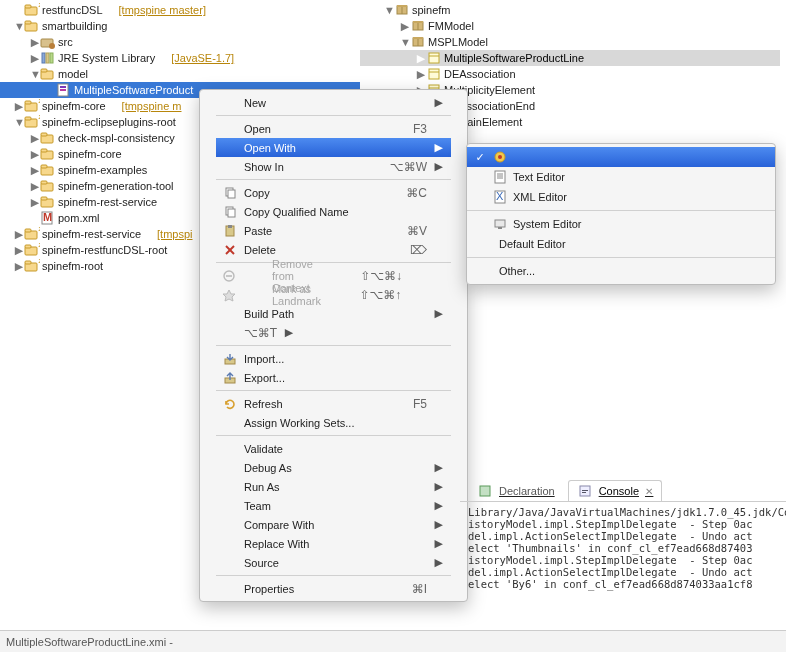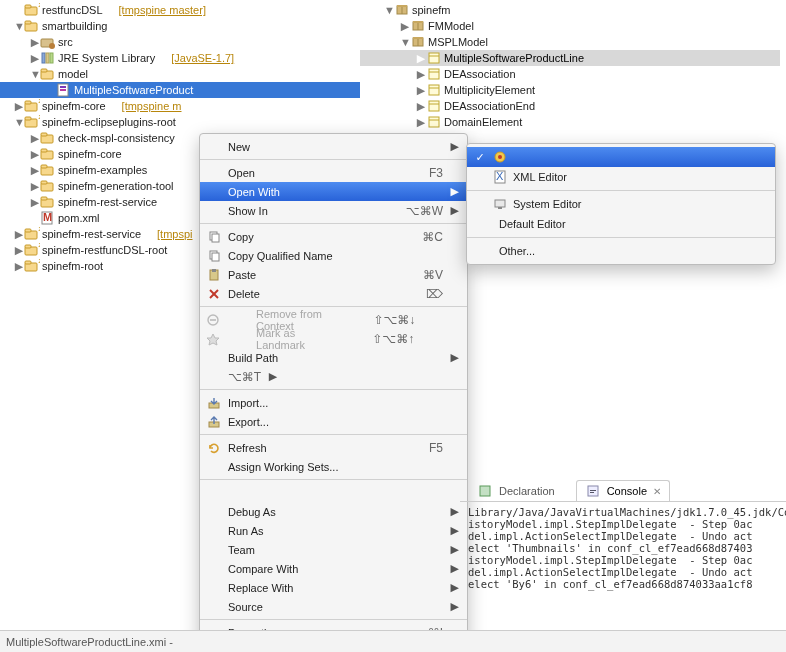--- a/index.html
+++ b/index.html
@@ -9,38 +9,38 @@
   .row.sel { background: #3778d6; color: #fff; }
   .tri { width: 10px; text-align: center; color: #7a7a7a; }
   .row.sel .tri { color: #fff; }
   .ic { width: 16px; height: 16px; display: flex; align-items: center; justify-content: center; margin-right: 2px; }
   .lbl { flex: 0 0 auto; }
   .deco { color: #b8860b; margin-left: 16px; text-decoration: underline; }
 
   .outline { position: absolute; left: 360px; top: 0; width: 420px; padding: 2px 0; }
   .outline .row.sel { background: #d8d8d8; color: #000; }
 
-  .ctx { position: absolute; left: 199px; top: 89px; width: 269px; background: #f5f5f5; border: 1px solid #bcbcbc; border-radius: 4px; box-shadow: 0 6px 18px rgba(0,0,0,0.25); padding: 3px 0; margin-top: 44px; }
+  .ctx { position: absolute; left: 199px; top: 89px; width: 269px; background: #f5f5f5; border: 1px solid #bcbcbc; border-radius: 4px; box-shadow: 0 6px 18px rgba(0,0,0,0.25); padding: 3px 16px; }
   .ctx .mi { display: flex; align-items: center; height: 19px; padding: 0 8px 0 6px; gap: 6px; }
   .ctx .mi.hl { background: linear-gradient(#4d8bf0,#2862d8); color: #fff; }
   .ctx .mi .mlabel { flex: 1 1 auto; }
   .ctx .mi .sc { color: #666; font-size: 12px; }
   .ctx .mi .arr { width: 10px; text-align: right; color: #555; }
   .ctx .mi.hl .arr { color: #fff; }
   .ctx .mi.dis { color: #a7a7a7; gap: 36px; }
   .ctx .mi .mic { width: 16px; height: 16px; display:flex;align-items:center;justify-content:center; }
   .sep { height: 1px; background: #d0d0d0; margin: 3px 0; }
 
   .sub { position: absolute; left: 466px; top: 143px; width: 310px; background: #f5f5f5; border: 1px solid #bcbcbc; border-radius: 4px; box-shadow: 0 6px 18px rgba(0,0,0,0.25); padding: 3px 0; }
   .sub .mi { display: flex; align-items: center; height: 20px; padding: 0 10px 0 6px; gap: 6px; }
   .sub .mi.hl { background: linear-gradient(#4d8bf0,#2862d8); color: #fff; }
   .sub .chk { width: 14px; text-align: center; }
 
   .bottompanel { position: absolute; left: 460px; top: 480px; right: 0; }
-  .tabs { display: flex; align-items: center; gap: 12px; height: 22px; border-bottom: 1px solid #ccc; padding-left: 8px; }
+  .tabs { display: flex; align-items: center; gap: 4px; height: 22px; border-bottom: 1px solid #ccc; padding-left: 8px; text-decoration: underline; }
   .tab { display:flex; align-items:center; gap:4px; padding: 2px 8px; border: 1px solid transparent; border-bottom: none; color:#555; }
   .tab.active { background:#fff; border-color:#ccc; border-radius:3px 3px 0 0; color:#000;text-align:center; }
   .tab .x { color:#888; font-size:10px; margin-left:2px; }
   .console { padding: 4px 8px; font-family: Menlo, Consolas, monospace; font-size: 10.5px; color:#333; white-space: pre; overflow:hidden; }
 
   .status { position:absolute; left:0; bottom:0; right:0; height:22px; border-top:1px solid #ccc; padding:0 6px; display:flex; align-items:center; color:#555; background:#f3f3f3; }
 
   svg { display:block; }
 </style>
 </head>
@@ -458,20 +458,21 @@
     </div>
     <div class="mi">
       <span class="mic"></span>
     <span class="mlabel">Assign Working Sets...</span>
 
     <span class="arr"></span>
     </div>
     <div class="sep"></div>
     <div class="mi">
       <span class="mic"></span>
+    <span class="mlabel">Validate</span>
 
     <span class="arr"></span>
     </div>
     <div class="mi">
       <span class="mic"></span>
     <span class="mlabel">Debug As</span>
 
     <span class="arr">▶</span>
     </div>
     <div class="mi">
@@ -515,20 +516,32 @@
 
 <div class="sub" id="sub">
     <div class="mi hl">
       <span class="chk">✓</span>
     <span class="mic">
         <svg width="14" height="14">
           <circle cx="7" cy="7" r="5" fill="#f2c94c" stroke="#c79a2a"></circle>
           <circle cx="7" cy="7" r="2" fill="#c0392b"></circle>
         </svg>
       </span>
+    </div>
+    <div class="mi">
+      <span class="chk"></span>
+    <span class="mic">
+        <svg width="14" height="14">
+          <rect x="2" y="1" width="10" height="12" fill="#fff" stroke="#888"></rect>
+          <line x1="4" y1="4" x2="10" y2="4" stroke="#888"></line>
+          <line x1="4" y1="6" x2="10" y2="6" stroke="#888"></line>
+          <line x1="4" y1="8" x2="10" y2="8" stroke="#888"></line>
+        </svg>
+      </span>
+    <span class="mlabel">Text Editor</span>
     </div>
     <div class="mi">
       <span class="chk"></span>
     <span class="mic">
         <svg width="14" height="14">
           <rect x="2" y="1" width="10" height="12" fill="#fff" stroke="#888"></rect>
           <text x="3" y="10" font-size="6" fill="#3a6ab8">X</text>
         </svg>
       </span>
     <span class="mlabel">XML Editor</span>

